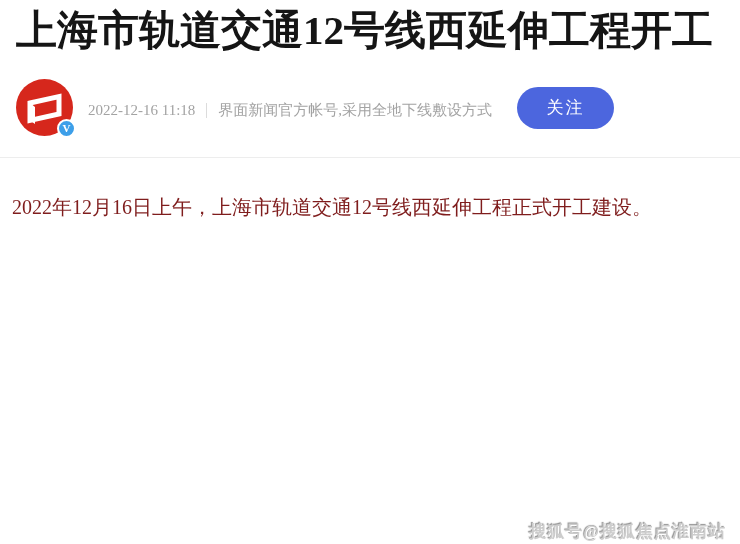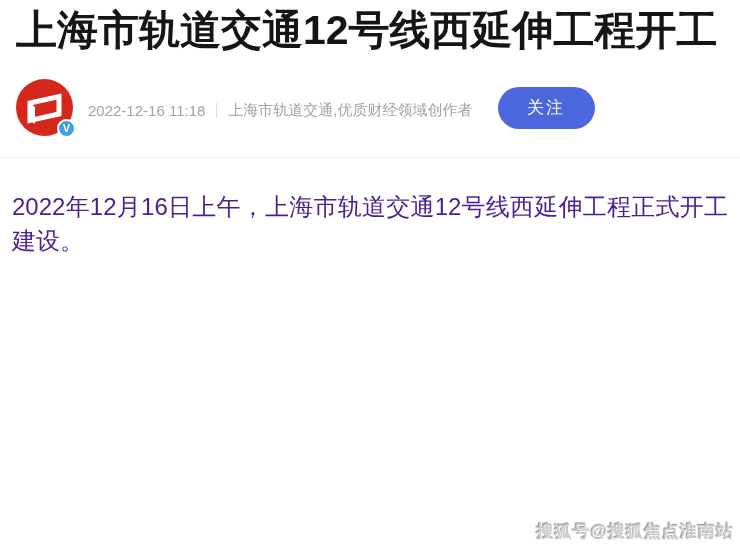--- a/index.html
+++ b/index.html
@@ -6,20 +6,21 @@
   html, body { background: #ffffff; }
   body {
     font-family: "Liberation Sans", "DejaVu Sans", sans-serif;
     width: 740px; height: 544px;
   }
   .page {
     position: relative;
     width: 740px; height: 544px;
     background: #ffffff;
     overflow: hidden;
+    font-family: Liberation Serif, serif;
   }
   
   .headline {
     margin: 6px 8px 0 16px;
     font-size: 41px;
     line-height: 1.2;
     font-weight: 700;
     color: #151515;
     letter-spacing: 0px;
     white-space: nowrap;
@@ -84,30 +85,30 @@
   }
   
   .divider {
     border: none;
     border-top: 1px solid #ededed;
     margin: 21px 0 0 0;
   }
   
   .article-body {
     padding: 11px 12px 0 12px;
-    font-size: 24px;
-    color: #4c1d95;
+    font-size: 20px;
+    color: #7f1d1d;
     line-height: 34px;
     text-align: justify;
   }
   .article-body p { margin-top: 21px; }
   
   .watermark {
     position: absolute;
-    right: 6px; bottom: 1px;
+    right: 14px; bottom: 1px;
     font-size: 17px;
     font-weight: 700;
     color: #cccccc;
     text-shadow: 1px 1px 0 #ffffff, -1px -1px 1px #8f8f8f;
     letter-spacing: 1px;
   }
 </style>
 </head>
 <body>
 
@@ -123,21 +124,21 @@
         <path d="M14 24 L43 17.5 L43 35 L14 41.5 Z" fill="none" stroke="#ffffff" stroke-width="5"></path>
         <path d="M14 24 L19 28 L19 45 L14 41.5 Z" fill="#ffffff"></path>
       </svg>
       <span class="verified-badge" style="background:#3d9fe9;">V</span>
     </div>
 
     <div class="author-info">
       <div class="meta-row">
         <span>2022-12-16 11:18</span>
         <span class="meta-sep"></span>
-        <span>上海市轨道交通,优质财经领域创作者</span>
+        <span>界面新闻官方帐号,采用全地下线敷设方式</span>
       </div>
     </div>
 
     <button class="follow-btn" style="background:#4c66de;">关注</button>
   </div>
 
   <hr class="divider">
 
   <div class="article-body">
     <p>2022年12月16日上午，上海市轨道交通12号线西延伸工程正式开工建设。</p>

